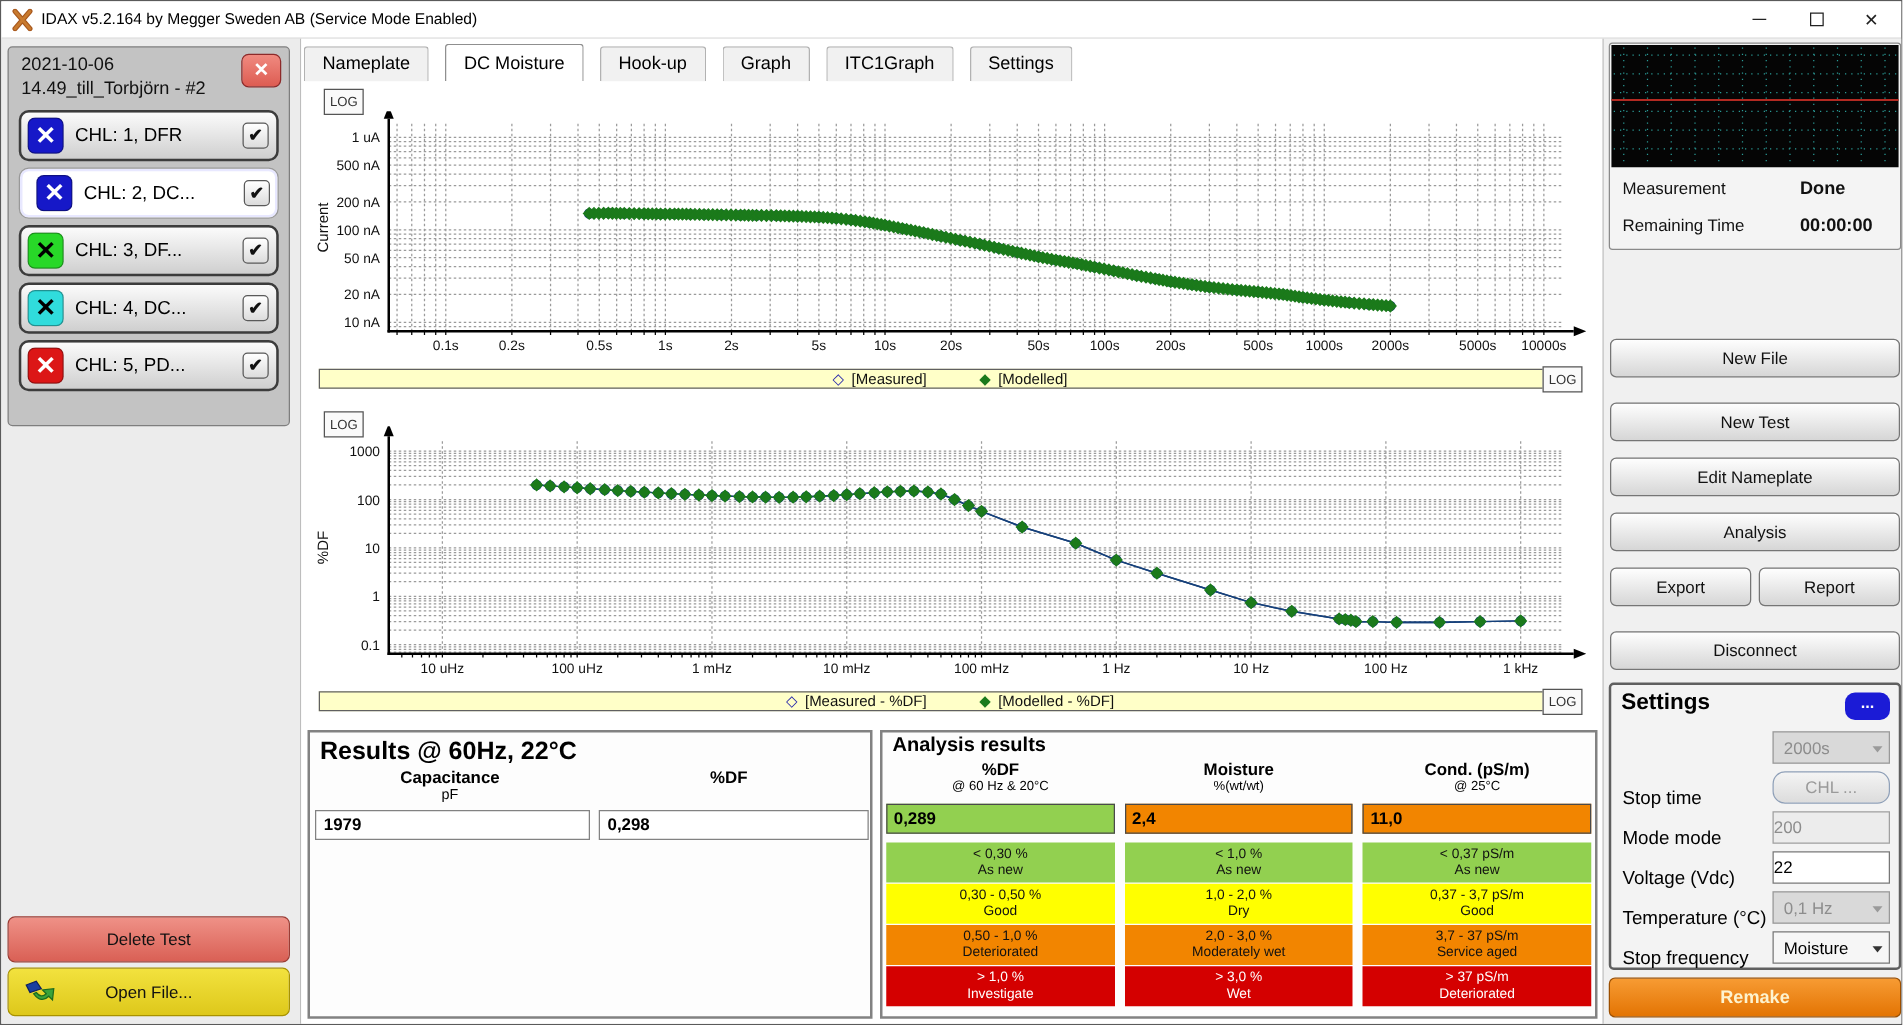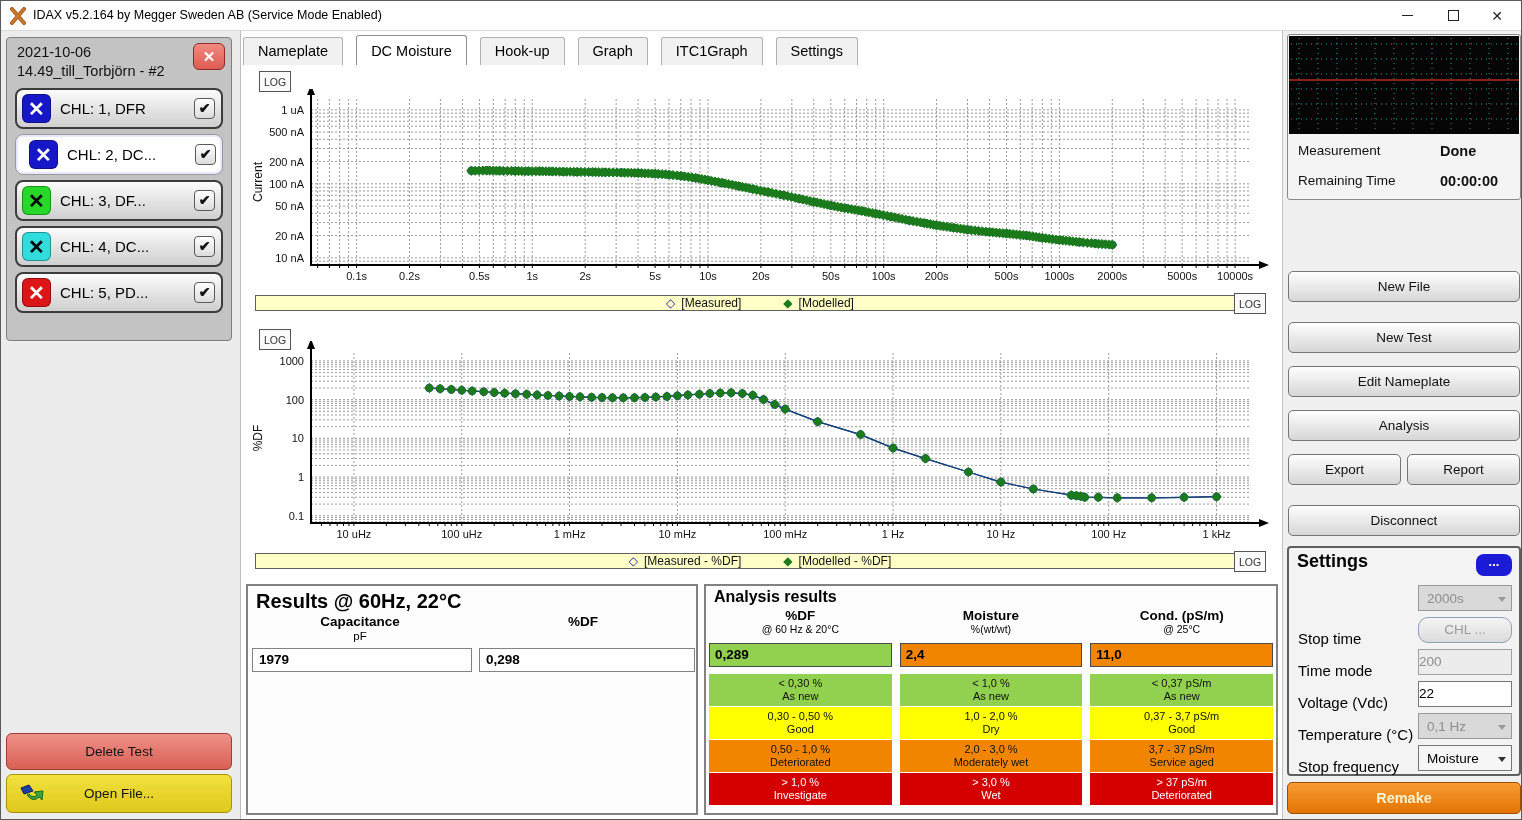--- a/index.html
+++ b/index.html
@@ -963,21 +963,21 @@
       <div id="settings-menu-btn">...</div>
       <div id="settings-rows">
           <div class="set-row" style="top: 36px;">
             <span class="set-label">Stop time</span>
             <div class="set-ctl sel">
               <span>2000s</span>
               <span class="chev"></span>
             </div>
           </div>
           <div class="set-row" style="top: 68px;">
-            <span class="set-label">Time mode</span>
+            <span class="set-label">Mode mode</span>
             <div class="set-ctl set-btnctl">CHL ...</div>
           </div>
           <div class="set-row" style="top: 100px;">
             <span class="set-label">Voltage (Vdc)</span>
             <div class="set-ctl set-input">200</div>
           </div>
           <div class="set-row" style="top: 132px;">
             <span class="set-label">Temperature (°C)</span>
             <div class="set-ctl set-input on">22</div>
           </div>

